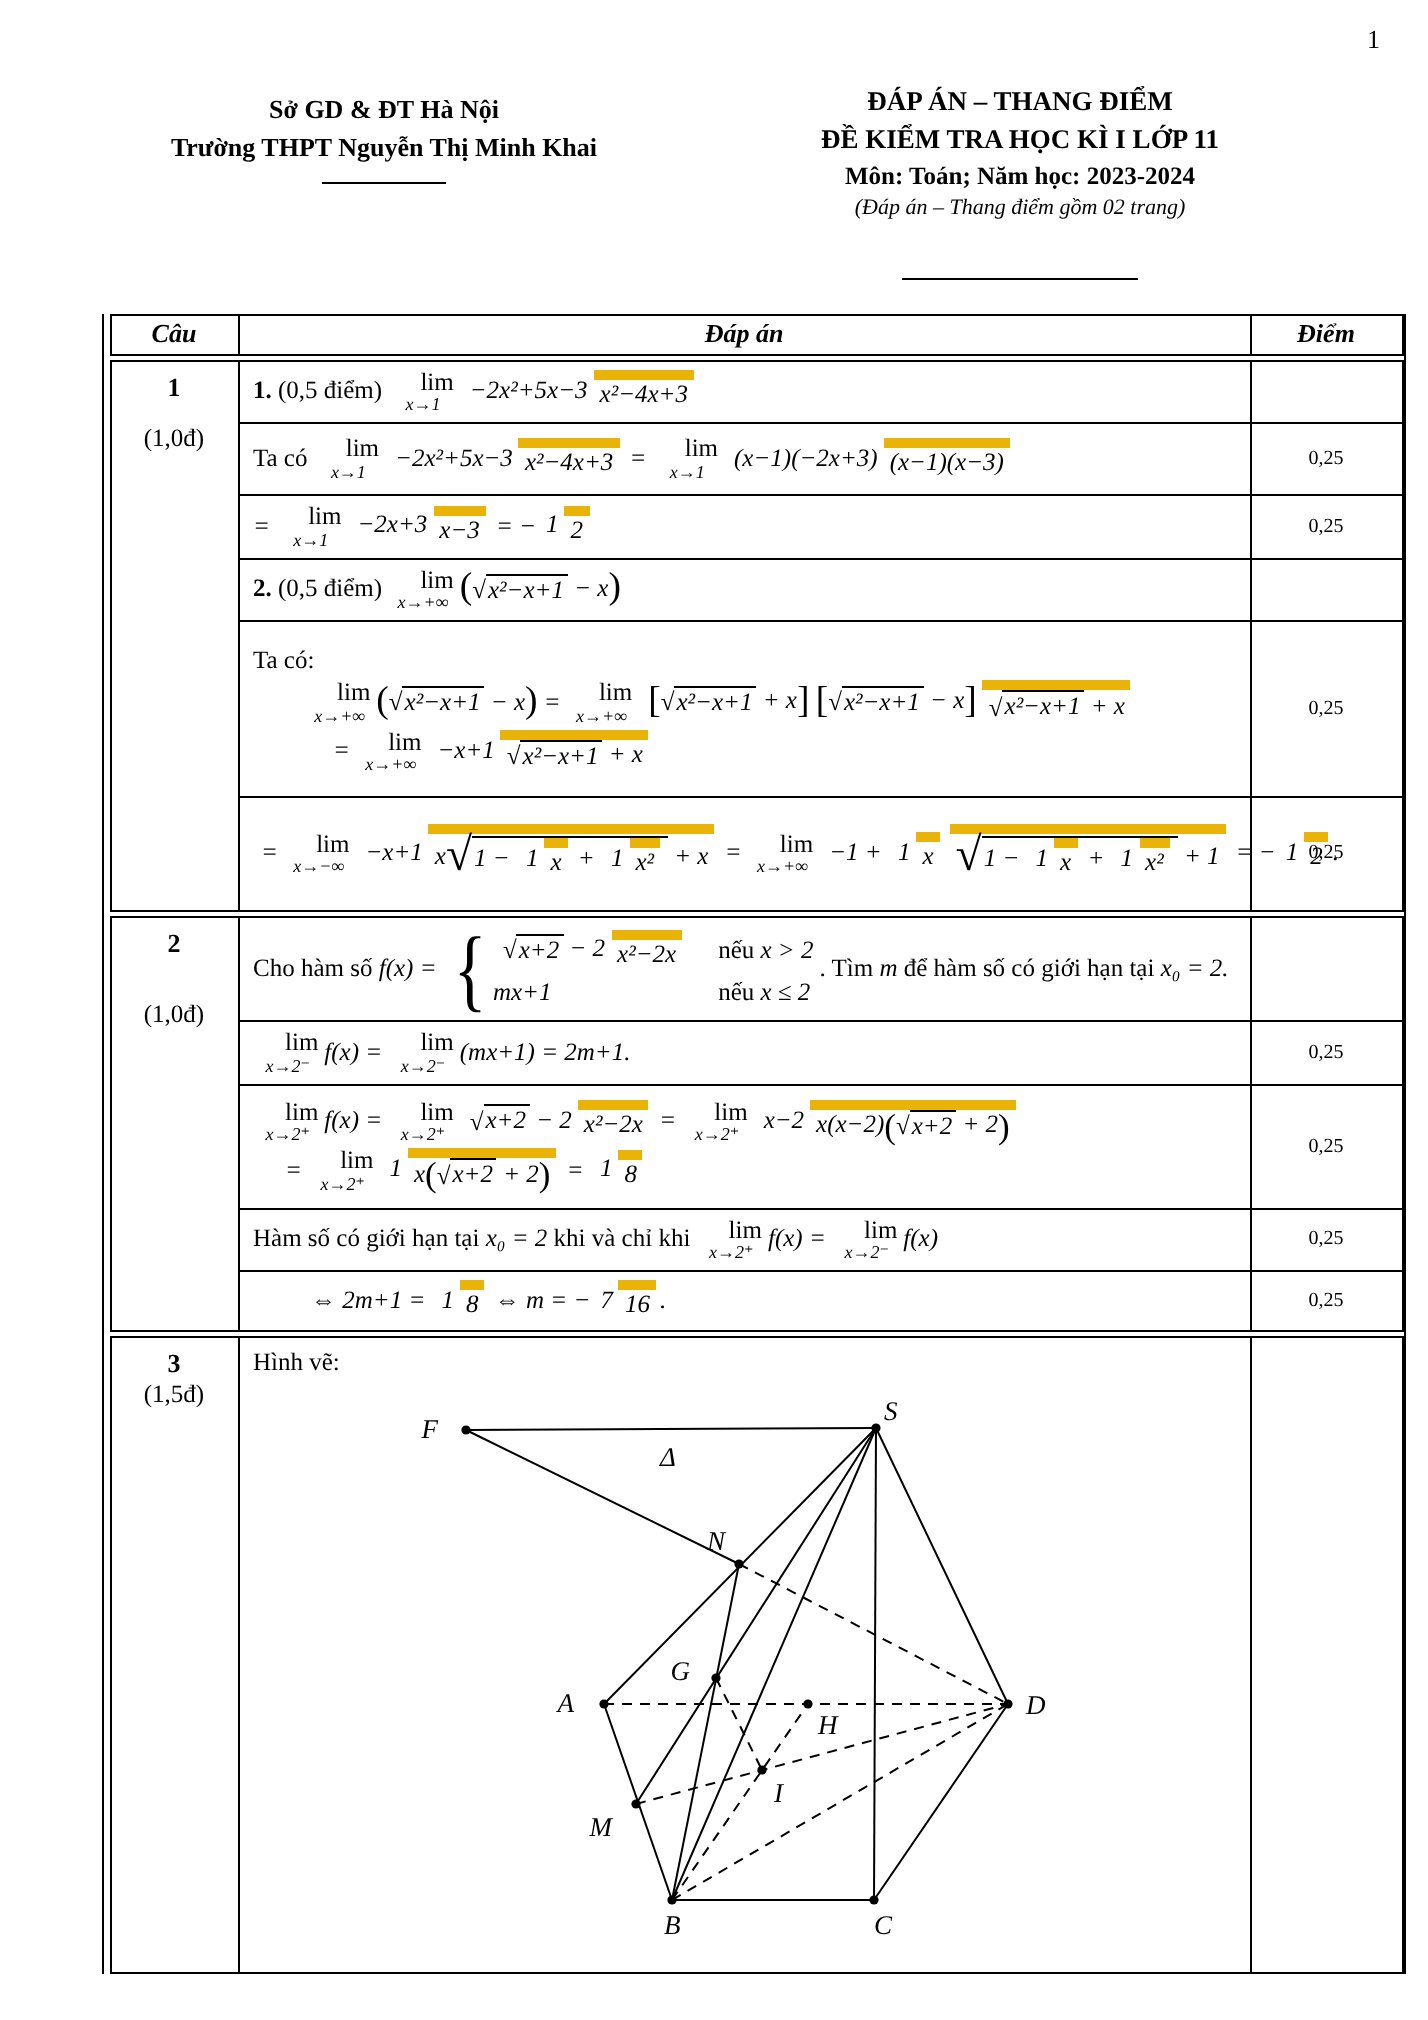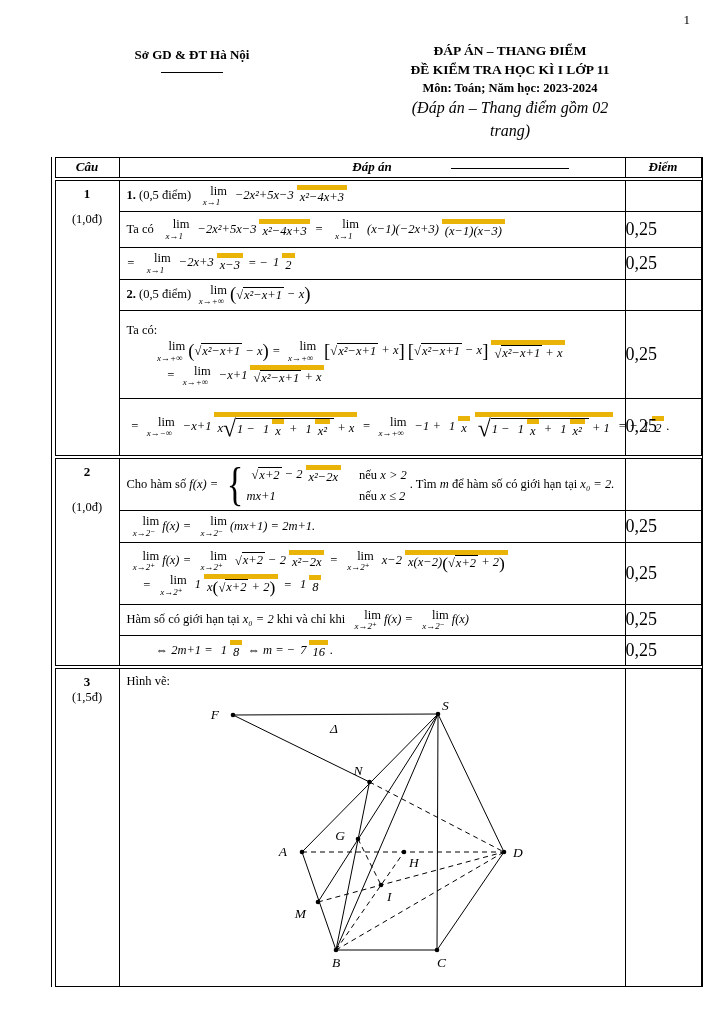--- a/index.html
+++ b/index.html
@@ -6,35 +6,35 @@
   html,body { background:#888; }
   .page { position:relative; width:714px; height:1010px; background:#fff; margin:0 auto;
           font-family:"Liberation Serif","DejaVu Serif",serif; color:#000; overflow:hidden; }
   .pagenum { position:absolute; top:12px; right:24px; font-size:13px; }
   .head-left { position:absolute; left:58px; top:46px; width:268px; text-align:center;
                font-weight:bold; font-size:13px; line-height:1.45; }
   .head-left-rule { width:62px; border-top:1.5px solid #000; margin:7px auto 0; }
   .head-right { position:absolute; left:396px; top:42px; width:228px; text-align:center; line-height:1.4; }
   .hr1,.hr2 { font-weight:bold; font-size:13.5px; }
   .hr3 { font-weight:bold; font-size:12.5px; }
-  .hr4 { font-style:italic; font-size:16px; }
+  .hr4 { font-style:italic; font-size:11px; }
   .head-right-rule { width:118px; border-top:1.5px solid #000; margin:26px auto 0; }
 
   .table-wrap { position:absolute; left:51px; top:157px; width:652px;
                 border-left:1px solid #000; border-right:1px solid #000; padding:0 2.5px; }
   table { border-collapse:collapse; width:646px; table-layout:fixed;
           border-top:1px solid #000; border-bottom:1px solid #000; }
   col.c-cau { width:64px; } col.c-ans { width:506px; } col.c-pt { width:76px; }
   th { font-style:italic; font-weight:bold; font-size:13px; height:21px;
        border:1px solid #000; border-bottom:4px double #000; }
   td { border-left:1px solid #000; border-right:1px solid #000; vertical-align:middle; }
   td.cau { text-align:center; vertical-align:top; padding-top:5px; font-size:12.5px; }
   td.cau .qnum { font-weight:bold; font-size:13px; }
   td.ans { padding:2px 4px 2px 7px; font-size:12.5px; }
-  td.pt  { font-size:18px; border-bottom:1px solid #000; }
+  td.pt  { text-align:center; font-size:10px; border-bottom:1px solid #000; }
   td.ans { border-bottom:1px solid #000; }
   tr.q-first td { border-top:4px double #000; }
 
   
   .m-line { display:flex; align-items:center; white-space:pre; margin:2px 0; min-height:16px; }
   .mi { font-style:italic; white-space:pre; }
   .mu { font-style:normal; white-space:pre; }
   .mb { font-weight:bold; white-space:pre; }
   .lim { display:inline-flex; flex-direction:column; align-items:center; line-height:1; margin:0 3px 0 2px; }
   .lw { font-style:normal;padding-left:14px; }
@@ -56,20 +56,21 @@
   .fig-svg text { font-style:italic; font-size:13.5px; font-family:"Liberation Serif","DejaVu Serif",serif; }
 </style>
 </head>
 <body>
 
 <div class="page">
   <div class="pagenum">1</div>
 
   <div class="head-left">
     <div>Sở GD &amp; ĐT Hà Nội</div>
+    <div>Trường THPT Nguyễn Thị Minh Khai</div>
     <div class="head-left-rule"></div>
   </div>
 
   <div class="head-right">
     <div class="hr1">ĐÁP ÁN – THANG ĐIỂM</div>
     <div class="hr2">ĐỀ KIỂM TRA HỌC KÌ I LỚP 11</div>
     <div class="hr3">Môn: Toán; Năm học: 2023-2024</div>
     <div class="hr4">(Đáp án – Thang điểm gồm 02 trang)</div>
     <div class="head-right-rule"></div>
   </div>

